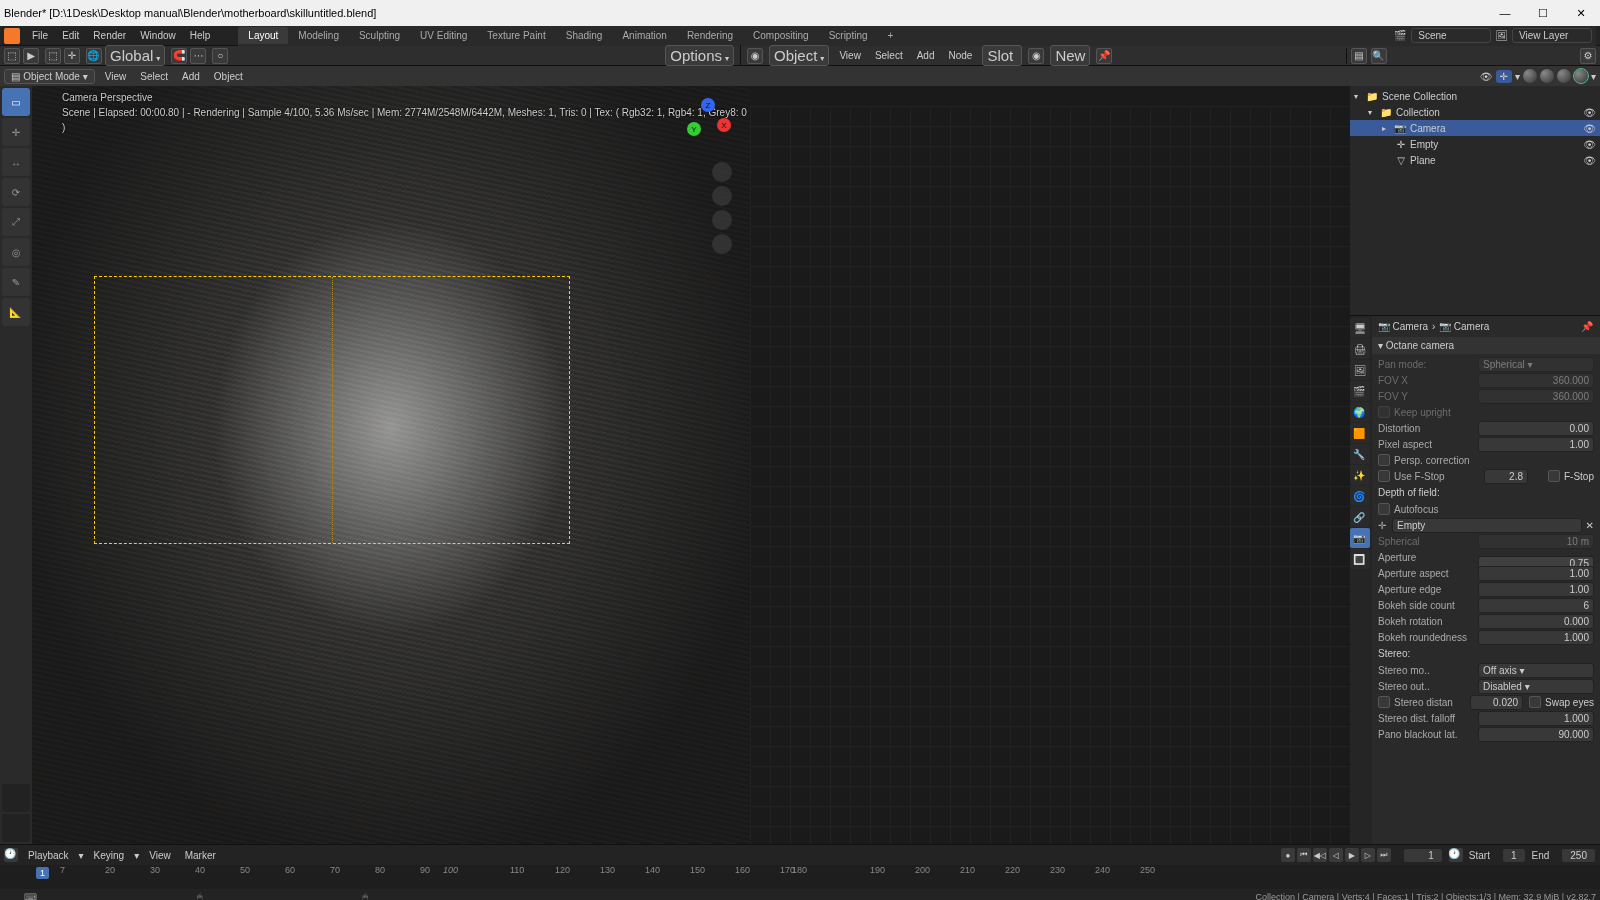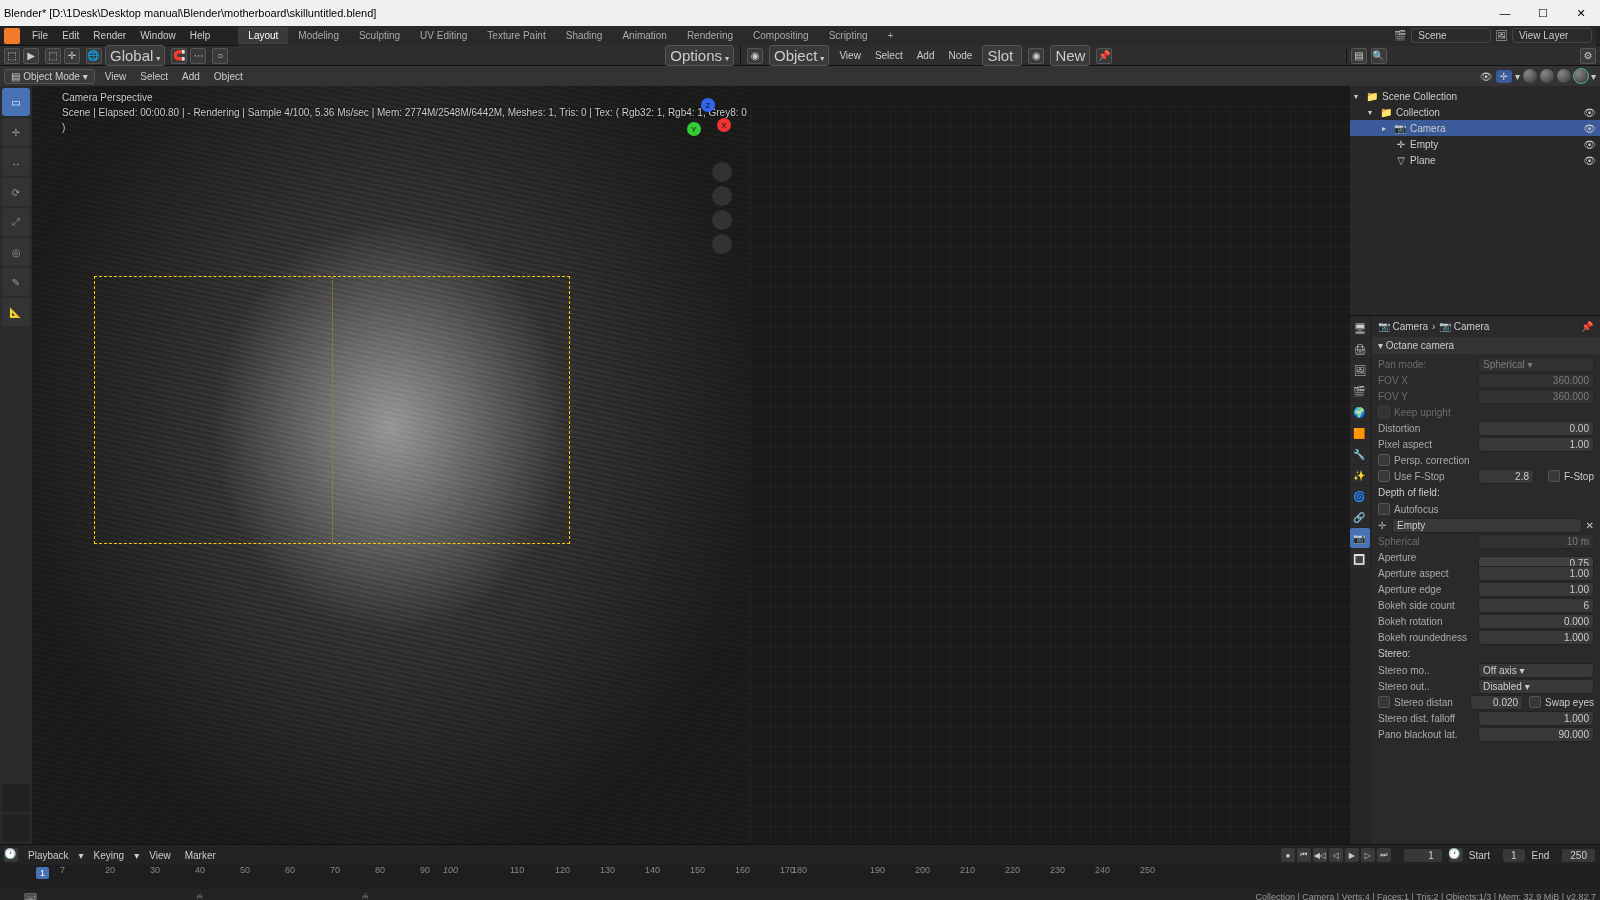--- a/index.html
+++ b/index.html
@@ -350,21 +350,21 @@
               <span class="lbl">Pixel aspect</span>
               <span class="val">1.00</span>
             </div>
             <div class="prow">
               <span class="chk"></span>
               <span class="lbl">Persp. correction</span>
             </div>
             <div class="prow">
               <span class="chk"></span>
               <span class="lbl" style="width:70px">Use F-Stop</span>
-              <span class="val" style="width:40px;margin:0 14px">2.8</span>
+              <span class="val" style="width:40px;margin:0 20px">2.8</span>
               <span class="chk"></span>
               <span>F-Stop</span>
             </div>
             <div class="sect">Depth of field:</div>
             <div class="prow">
               <span class="chk"></span>
               <span class="lbl">Autofocus</span>
             </div>
             <div class="prow">
               <span class="lbl" style="width:14px">✛</span>

